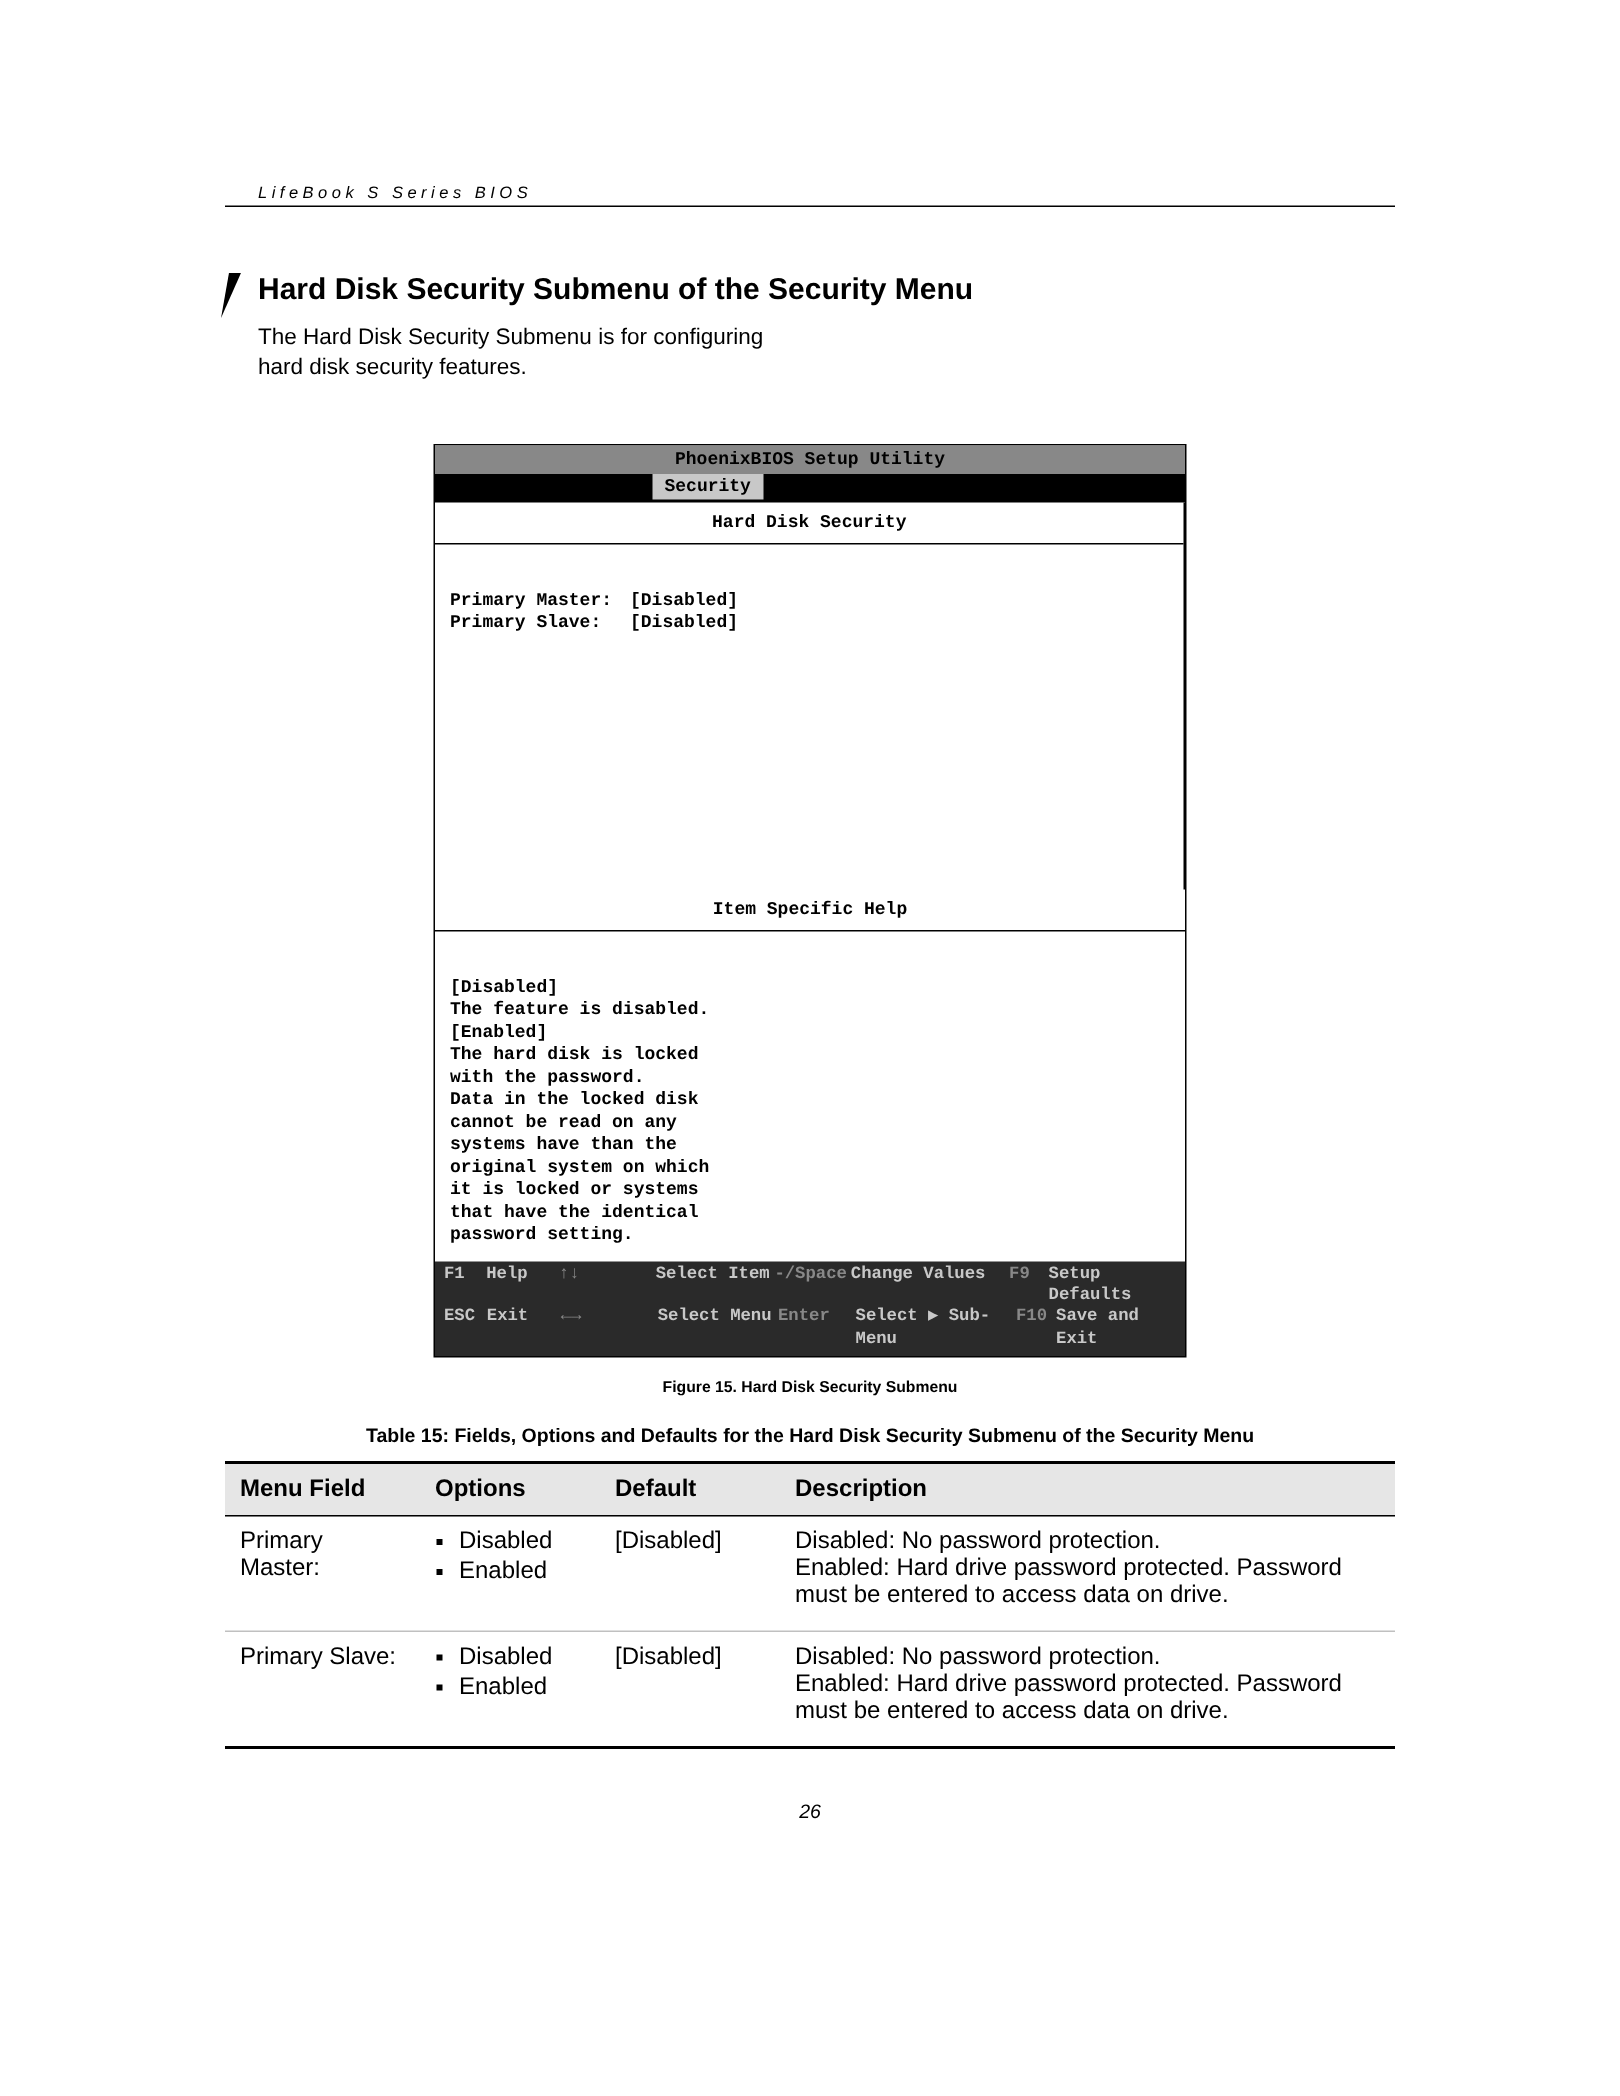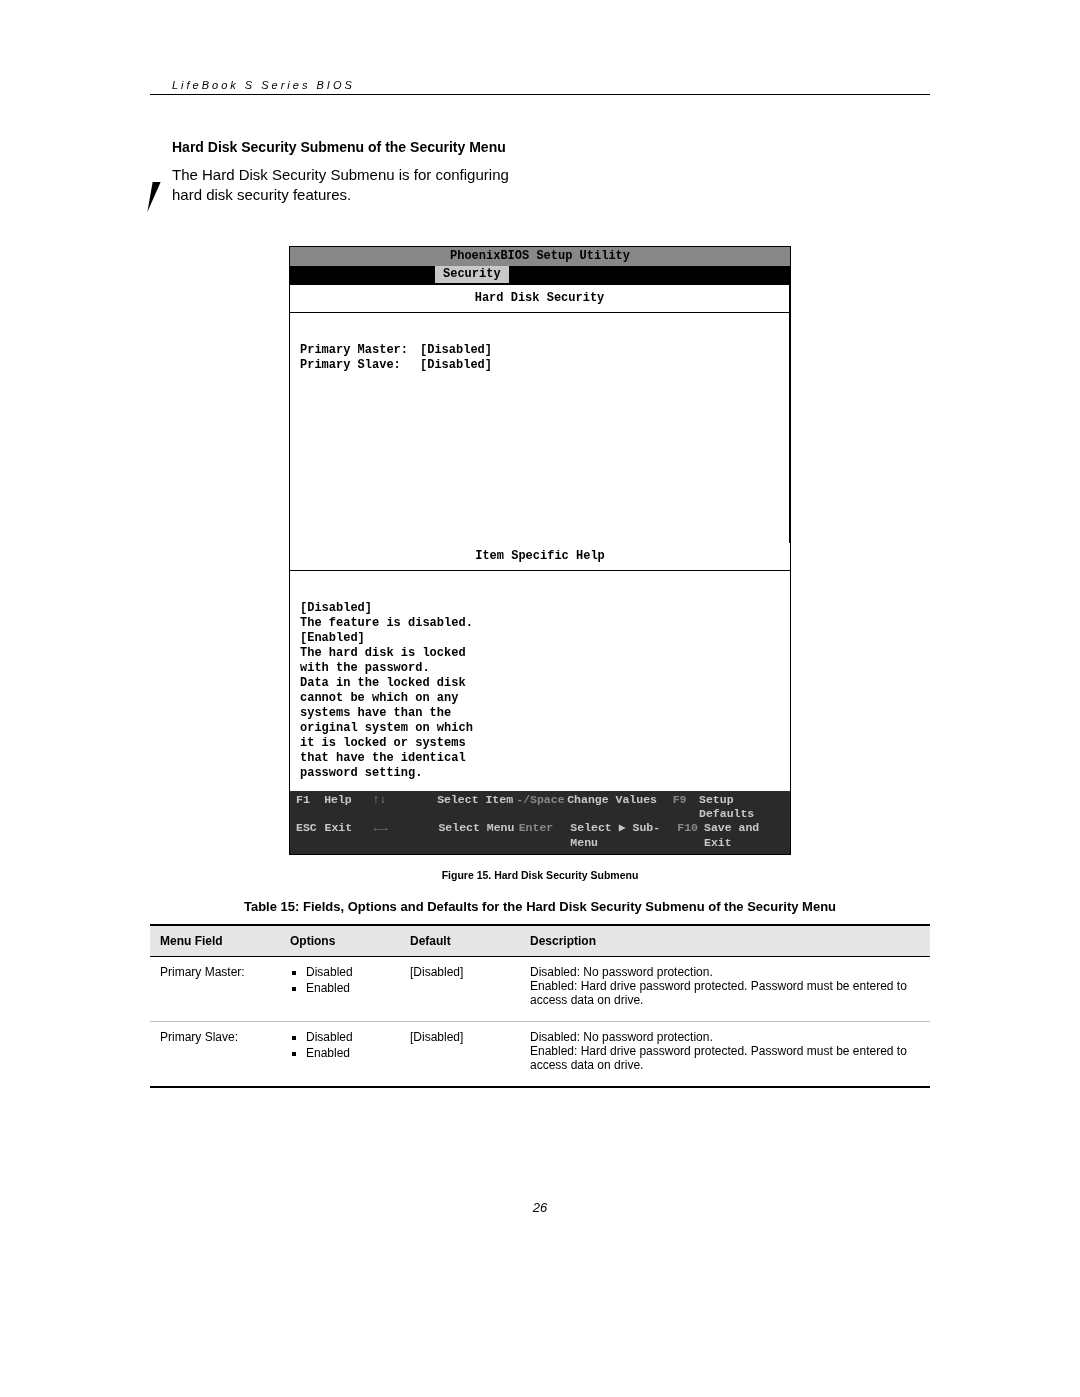--- a/index.html
+++ b/index.html
@@ -10,21 +10,21 @@
     font-size: 13px;
     color: #000;
     width: 1080px;
     height: 1397px;
     position: relative;
   }
   .page {
     position: relative;
     width: 780px;
     margin-left: 150px;
-    padding-top: 77px;
+    padding-top: 120px;
   }
   .header-line {
     border-bottom: 1px solid #000;
     padding-bottom: 2px;
     margin-bottom: 6px;
   }
   .header-text {
     font-style: italic;
     letter-spacing: 3px;
     font-size: 11px;
@@ -37,21 +37,21 @@
     top: 182px;
     width: 0;
     height: 0;
     border-left: 0 solid transparent;
     border-right: 8px solid transparent;
     border-top: 30px solid #000;
     transform: skewX(-10deg);
   }
   .heading {
     font-weight: bold;
-    font-size: 14px;
+    font-size: 20px;
     margin-top: 44px;
     margin-left: 22px;
   }
   .intro {
     font-size: 15px;
     margin-top: 10px;
     margin-left: 22px;
     line-height: 1.35;
   }
 
@@ -141,21 +141,21 @@
     text-align: center;
     font-size: 13px;
     font-weight: bold;
     margin: 6px 0 10px 0;
   }
 
   
   table.data {
     width: 100%;
     border-collapse: collapse;
-    font-size: 12px;
+    font-size: 16px;
   }
   table.data th {
     background: #e6e6e6;
     text-align: left;
     padding: 8px 10px;
     border-top: 2px solid #000;
     border-bottom: 1px solid #000;
     font-weight: bold;
   }
   table.data td {
@@ -223,21 +223,21 @@
       <div class="bios-right">
         <div class="bios-col-head">Item Specific Help</div>
         <div class="bios-right-body">
           <div>[Disabled]</div>
           <div>The feature is disabled.</div>
           <div></div>
           <div>[Enabled]</div>
           <div>The hard disk is locked</div>
           <div>with the password.</div>
           <div>Data in the locked disk</div>
-          <div>cannot be which on any</div>
+          <div>cannot be read on any</div>
           <div>systems have than the</div>
           <div>original system on which</div>
           <div>it is locked or systems</div>
           <div>that have the identical</div>
           <div>password setting.</div>
         </div>
       </div>
     </div>
     <div class="bios-footer">
       <div class="frow">

